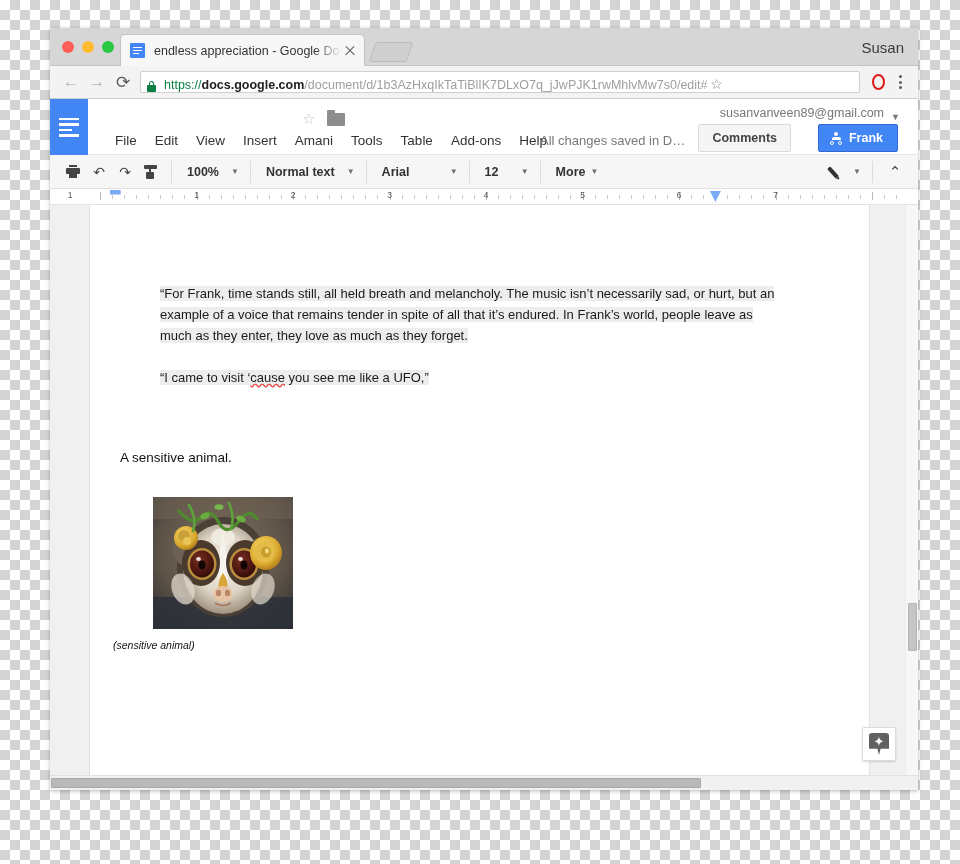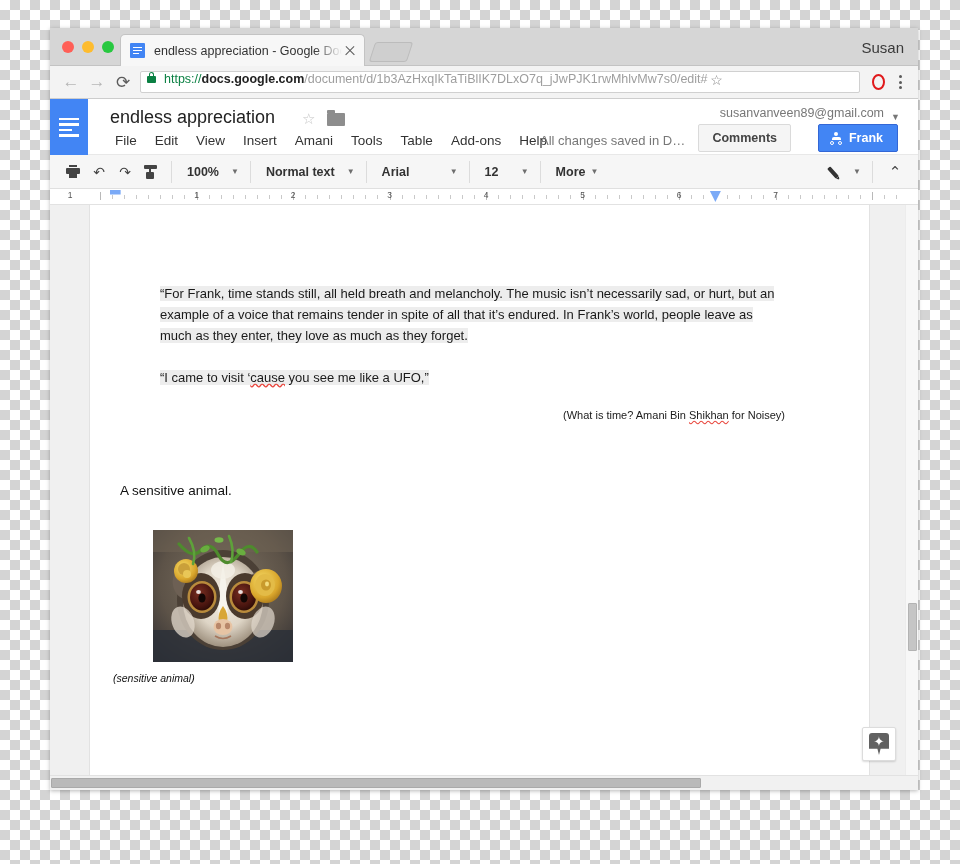--- a/index.html
+++ b/index.html
@@ -98,21 +98,21 @@
   }
   .navbtn{
     width:26px; height:26px; flex:0 0 26px;
     display:flex; align-items:center; justify-content:center;
     color:#b6b6b6; font-size:17px; cursor:pointer;
   }
   .navbtn.active{ color:#5b5b5b; }
   .urlbox{
     flex:1 1 auto; height:22px; margin:0 6px 0 4px;
     background:#fff; border:1px solid #d0d0d0; border-radius:2px;
-    display:flex; align-items:flex-start; padding:0 6px;
+    display:flex; align-items:flex-end; padding:0 6px;
     overflow:hidden;
   }
   .lock{
     flex:0 0 10px; width:9px; height:11px; position:relative; margin-right:7px;
   }
   .lock-body{
     position:absolute; bottom:0; left:0; width:9px; height:7px;
     background:#0b8043; border-radius:1px;
   }
   .lock-arc{
@@ -418,21 +418,20 @@
     <div class="docs-header">
       <div class="docs-logo">
         <span class="lines">
             <i></i>
             <i></i>
             <i></i>
             <i></i>
           </span>
       </div>
 
-      <div class="doc-title">endless appreciation</div>
       <div class="title-star">☆</div>
       <div class="title-folder"></div>
 
       <div class="menubar">
         <span class="mi">File</span>
         <span class="mi">Edit</span>
         <span class="mi">View</span>
         <span class="mi">Insert</span>
         <span class="mi">Amani</span>
         <span class="mi">Tools</span>
@@ -596,21 +595,20 @@
 
     <div class="canvas">
       <div class="page">
         <div class="page-inner">
 
           <p class="para"><span class="hl">“For Frank, time stands still, all held breath and melancholy. The music isn’t necessarily sad, or hurt, but an example of a voice that remains tender in spite of all that it’s endured. In Frank’s world, people leave as much as they enter, they love as much as they forget.</span></p>
 
           <p class="para"><span class="hl"><span>“I came to visit ‘</span><span class="sp">cause</span><span> you see me like a UFO,”</span></span></p>
 
 
-          <p class="cite"><span>(What is time? Amani Bin </span><span class="sp">Shikhan</span><span> for Noisey)</span></p>
 
           <div class="block2">
             <p class="lead">A sensitive animal.</p>
 
             <div class="figure">
               <svg class="loris" viewBox="0 0 140 132">
                 <defs>
                   <radialGradient id="bg" cx="50%" cy="40%" r="75%">
                     <stop offset="0%" stop-color="#7e7262"></stop>
                     <stop offset="60%" stop-color="#5d5348"></stop>

